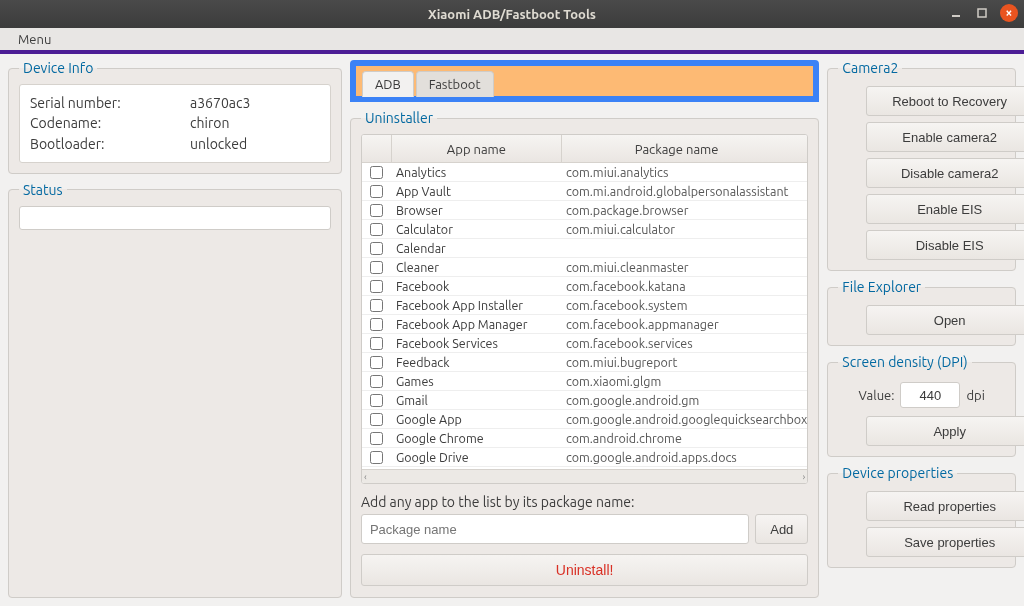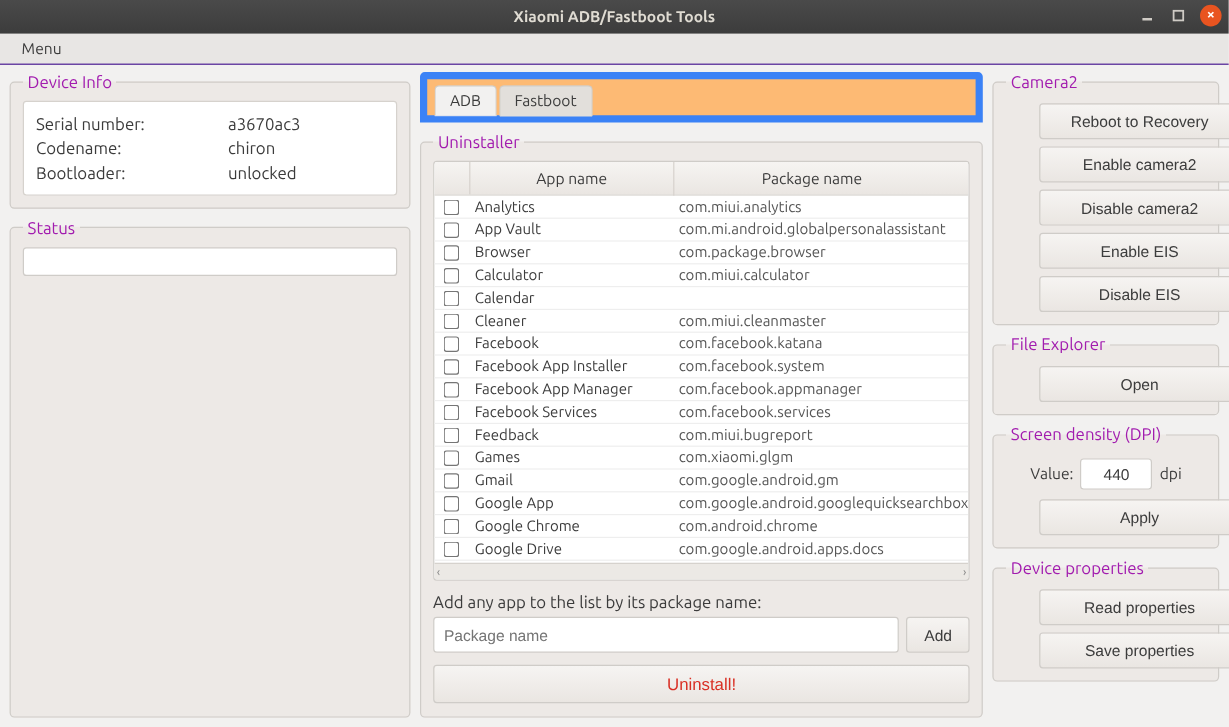--- a/index.html
+++ b/index.html
@@ -38,21 +38,21 @@
     width: 18px; height: 18px;
     color: #fff;
     font-weight: bold;
     line-height: 18px;
     text-align: center;
     font-size: 12px;
   }
   .menubar {
     height: 26px;
     background: #e8e6e4;
-    border-bottom: 1px solid #4c1d95;
+    border-bottom: 4px solid #4c1d95;
     display: flex;
     align-items: center;
     padding: 0 12px;
   }
   .menu-item { font-size: 13px; padding: 3px 6px; }
   .content {
     display: flex;
     height: calc(606px - 28px - 26px);
     padding: 6px 8px 8px 8px;
     gap: 8px;
@@ -63,21 +63,21 @@
 
   fieldset.box {
     border: 1px solid #cfccc8;
     border-radius: 4px;
     background: #ede9e6;
     padding: 8px 10px 10px 10px;
   }
   fieldset.box > legend {
     padding: 0 4px;
     font-size: 14px;
-    color: #a21caf;
+    color: #0369a1;
   }
   .device-info-inner {
     background: #fff;
     border: 1px solid #d6d2cd;
     border-radius: 3px;
     padding: 8px 10px;
     font-size: 14px;
     line-height: 1.45;
   }
   .di-row { display:flex; }

